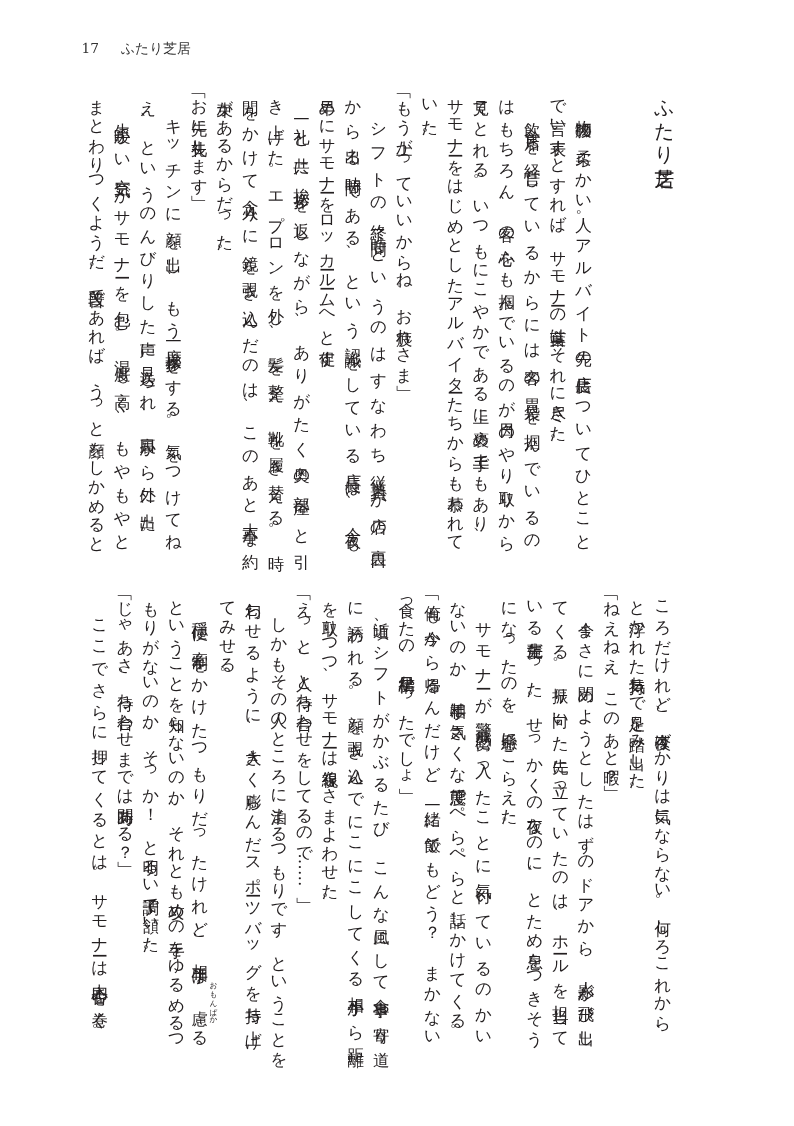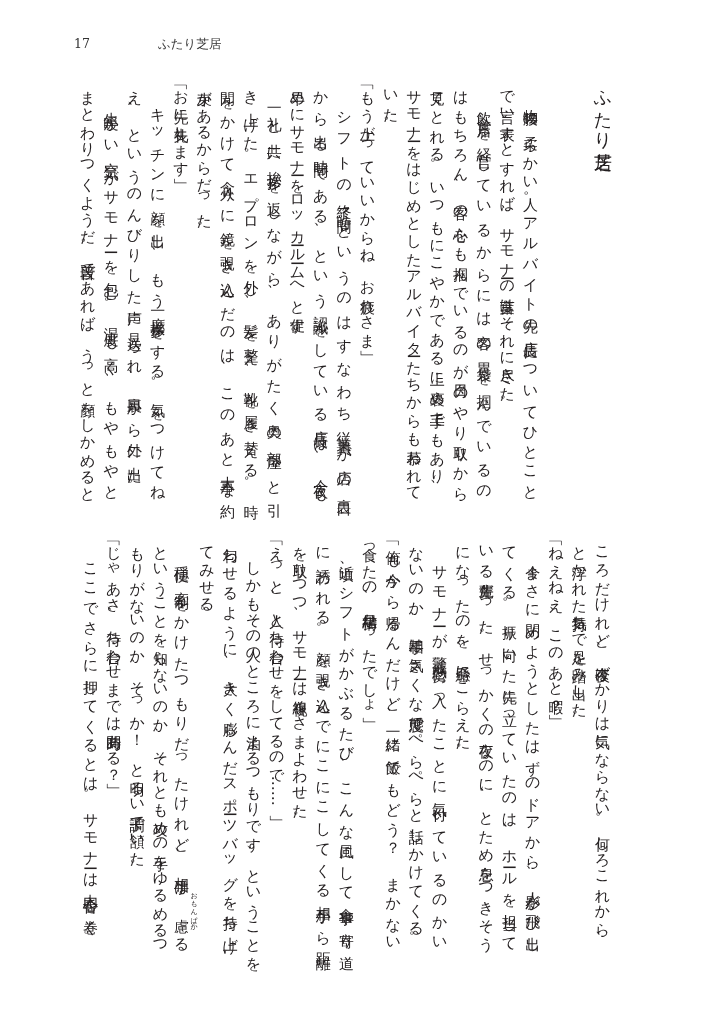--- a/index.html
+++ b/index.html
@@ -15,21 +15,20 @@
   .running-header {
     position: absolute;
     left: 74px;
     top: 36px;
     height: 16px;
     display: flex;
     align-items: flex-start;
     font-size: 12.5px;
     line-height: 16px;
     color: #333;
-    gap: 48px;
   }
   .running-header .page-number { width: 36px; }
   .chapter-title {
     position: absolute;
     left: 594px;
     top: 78px;
     width: 18px;
     writing-mode: vertical-rl;
     font-size: 18px;
     line-height: 18px;

